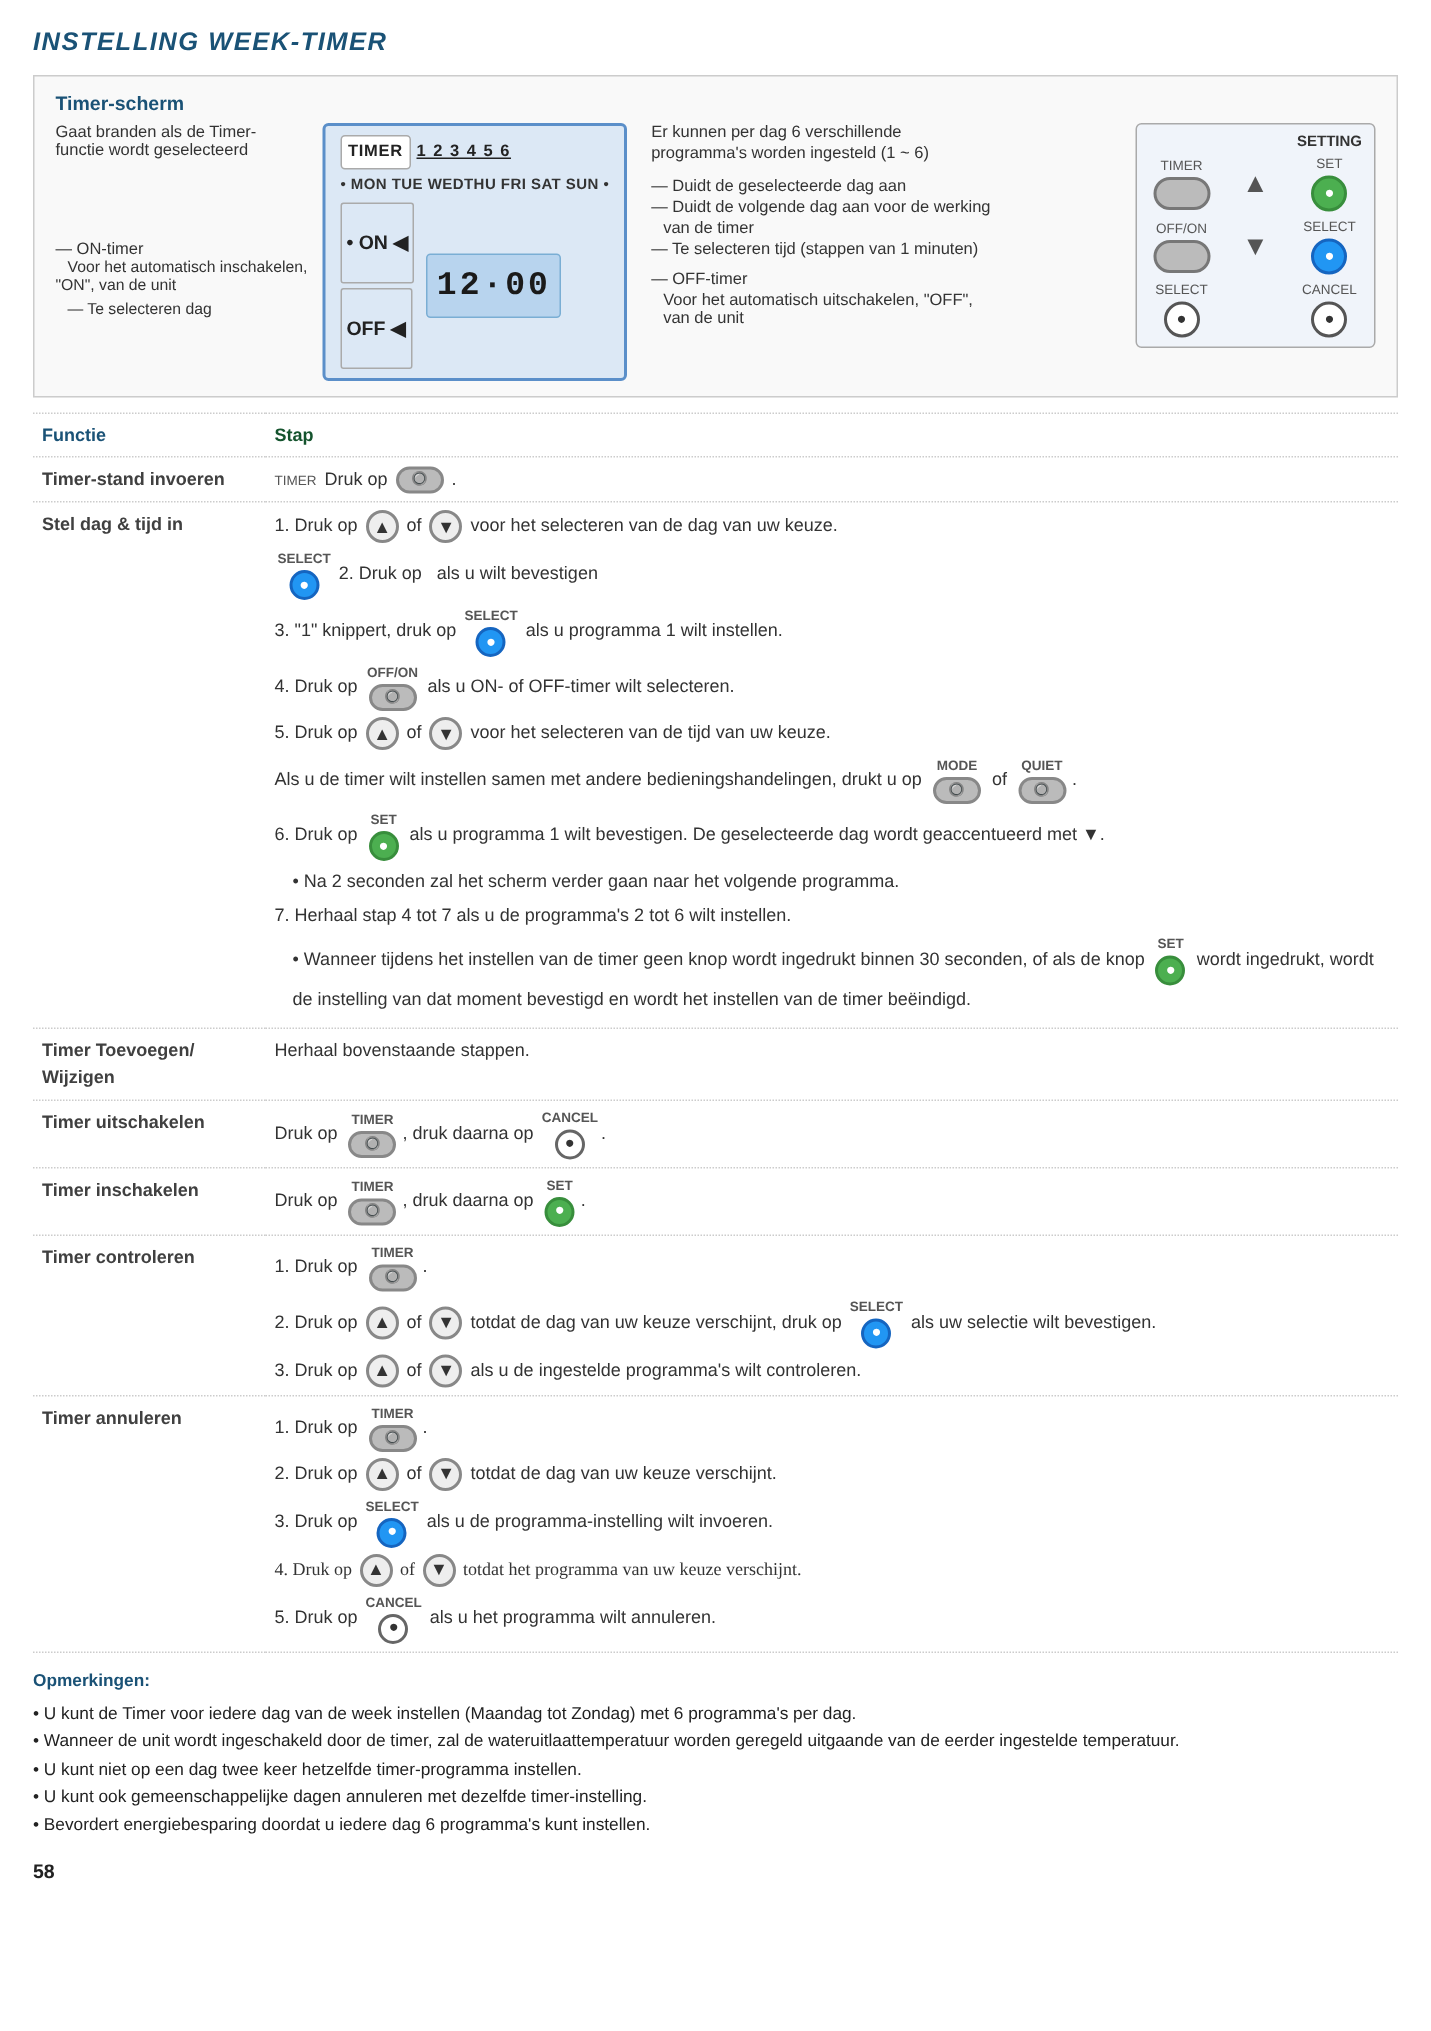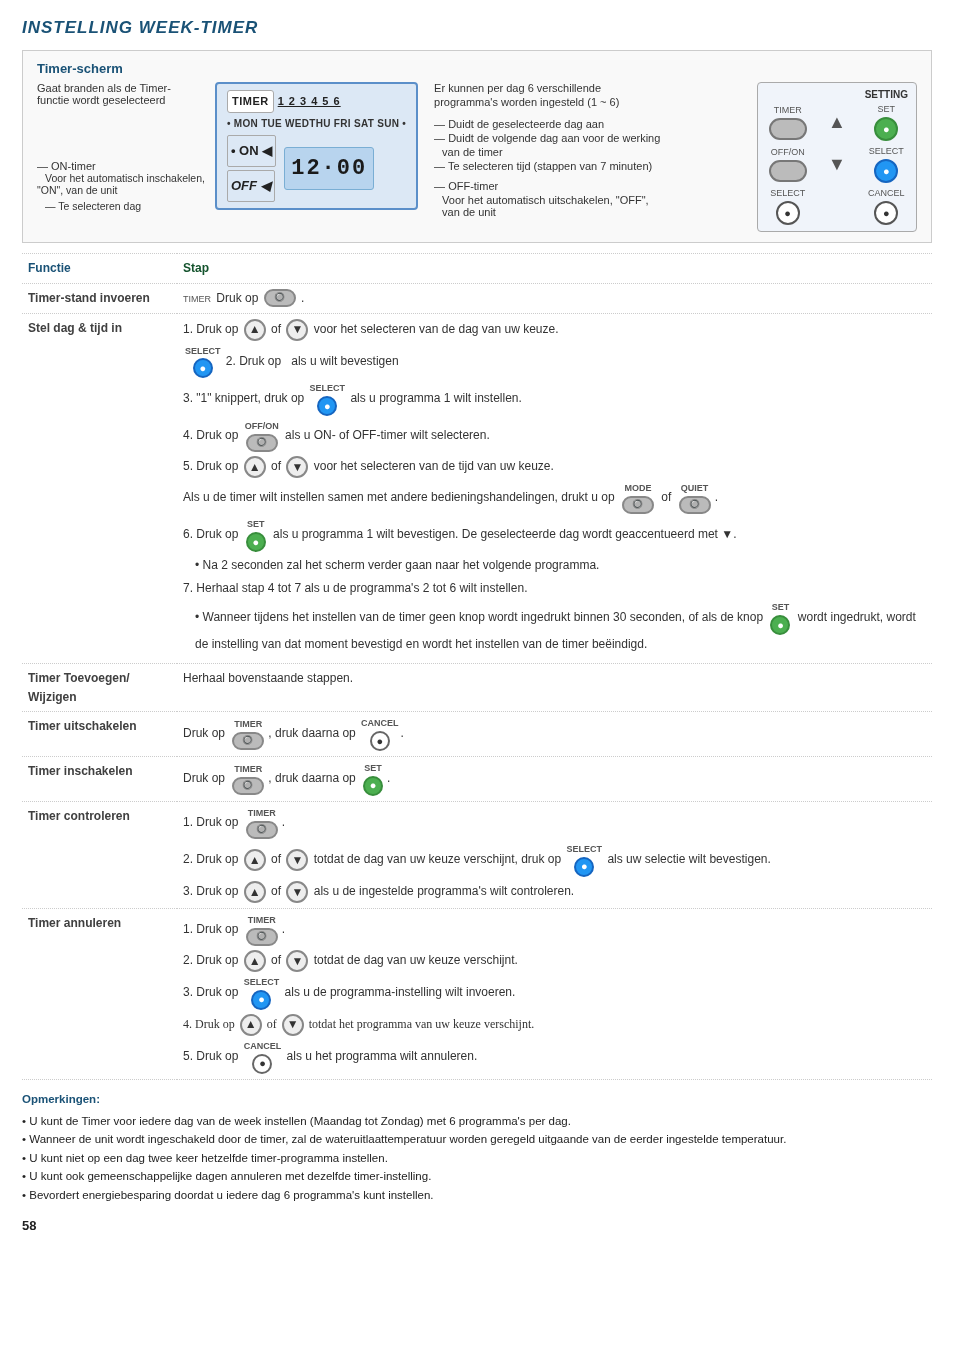--- a/index.html
+++ b/index.html
@@ -80,21 +80,21 @@
       gap: 8px;
       align-items: center;
     }
     .on-off-badge {
       font-weight: bold;
       font-size: 13px;
       color: #222;
       background: #dce8f5;
       border: 1px solid #aaa;
       border-radius: 2px;
-      padding: 4px 3px;
+      padding: 15px 3px;
     }
     .time-display {
       font-size: 22px;
       font-weight: 900;
       color: #1a1a1a;
       letter-spacing: 2px;
       font-family: 'Courier New', monospace;
       background: #b8d4ee;
       padding: 2px 6px;
       border-radius: 3px;
@@ -245,38 +245,38 @@
           <div class="timer-row">
             <span class="timer-label-badge">TIMER</span>
             <span style="letter-spacing:1px; font-size:11px;text-decoration:underline;">1 2 3 4 5 6</span>
           </div>
           <div class="day-row">• MON TUE WEDTHU FRI SAT SUN •</div>
           <div class="on-off-time-row">
             <div style="display:flex; flex-direction:column; gap:3px;">
               <div style="display:flex; align-items:center; gap:5px;">
                 <span class="on-off-badge">• ON ◀</span>
               </div>
-              <div style="display:flex; align-items:center; gap:5px;font-style:italic;">
+              <div style="display:flex; align-items:center; gap:5px;">
                 <span class="on-off-badge">OFF ◀</span>
               </div>
             </div>
             <div>
               <div class="time-display">12·00</div>
             </div>
           </div>
         </div>
 
         <div style="display:flex; flex-direction:column; font-size:11px; color:#333; flex:1; gap:2px; padding-left:6px;">
           <div>Er kunnen per dag 6 verschillende</div>
           <div>programma's worden ingesteld (1 ~ 6)</div>
           <div style="height:6px;"></div>
           <div>— Duidt de geselecteerde dag aan</div>
           <div>— Duidt de volgende dag aan voor de werking</div>
           <div style="padding-left:8px;">van de timer</div>
-          <div>— Te selecteren tijd (stappen van 7 minuten)</div>
+          <div>— Te selecteren tijd (stappen van 1 minuten)</div>
           <div style="height:4px;"></div>
           <div>— OFF-timer</div>
           <div style="padding-left:8px;">Voor het automatisch uitschakelen, "OFF",<br>van de unit</div>
         </div>
 
         <div class="setting-panel">
           <div style="text-align:right; font-size:10px; font-weight:bold; color:#333; margin-bottom:4px;">SETTING</div>
           <div style="display:grid; grid-template-columns:1fr 1fr 1fr; gap:5px 6px; align-items:center; justify-items:center;">
 
             <div class="btn-col">

